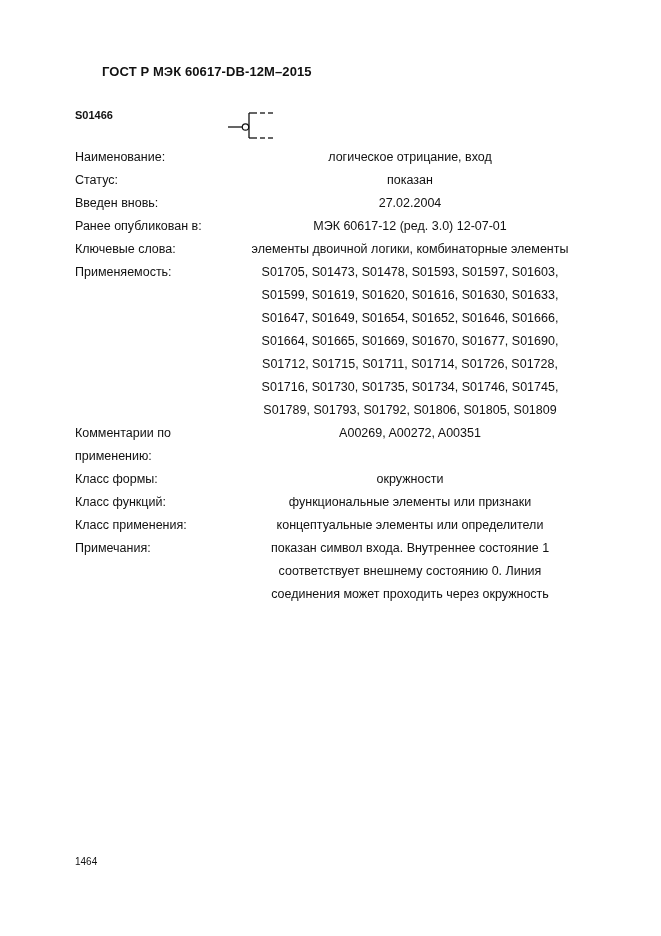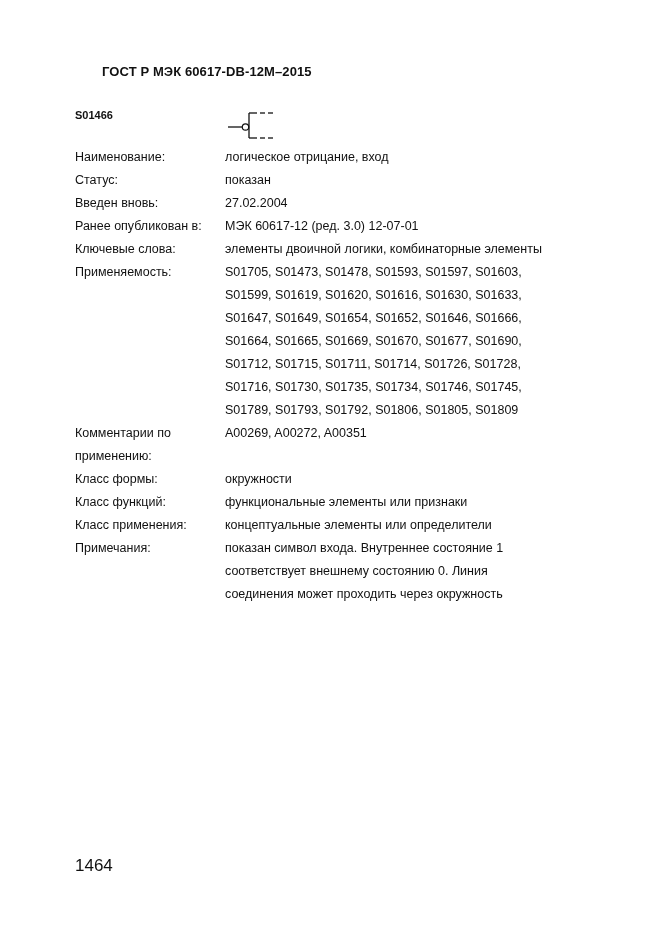--- a/index.html
+++ b/index.html
@@ -5,22 +5,22 @@
     html, body { margin: 0; padding: 0; background: #ffffff; }
     body { width: 661px; height: 936px; position: relative; overflow: hidden;
            font-family: "Liberation Sans", "DejaVu Sans", sans-serif; color: #111; }
     .header { position: absolute; left: 78px; top: 64px; font-size: 13px; font-weight: bold; letter-spacing: 0.1px; margin-left: 24px; }
     .code { position: absolute; left: 75px; top: 109px; font-size: 11px; font-weight: bold; }
     .symbol { position: absolute; left: 226px; top: 108px; width: 60px; height: 40px; }
     .fields { position: absolute; left: 75px; top: 146px; width: 520px; font-size: 12.5px; }
     .row { display: flex; line-height: 23px; }
     .label { width: 150px; flex: none; }
     .value { flex: 1; }
-    .value .line { display: block; }
-    .footer { position: absolute; left: 75px; top: 856px; font-size: 17px; }
+    .value .line { display: block; text-align: center; }
+    .footer { position: absolute; left: 75px; top: 856px; font-size: 10px; }
   </style>
 </head>
 <body>
 
 <div class="header">ГОСТ Р МЭК 60617-DB-12M–2015</div>
 <div class="code">S01466</div>
 
 <svg class="symbol" viewBox="0 0 60 40">
   <line x1="2" y1="19" x2="16" y2="19" stroke="#111" stroke-width="1.3"></line>
   <circle cx="19.5" cy="19" r="3.2" fill="#fff" stroke="#111" stroke-width="1.2"></circle>

